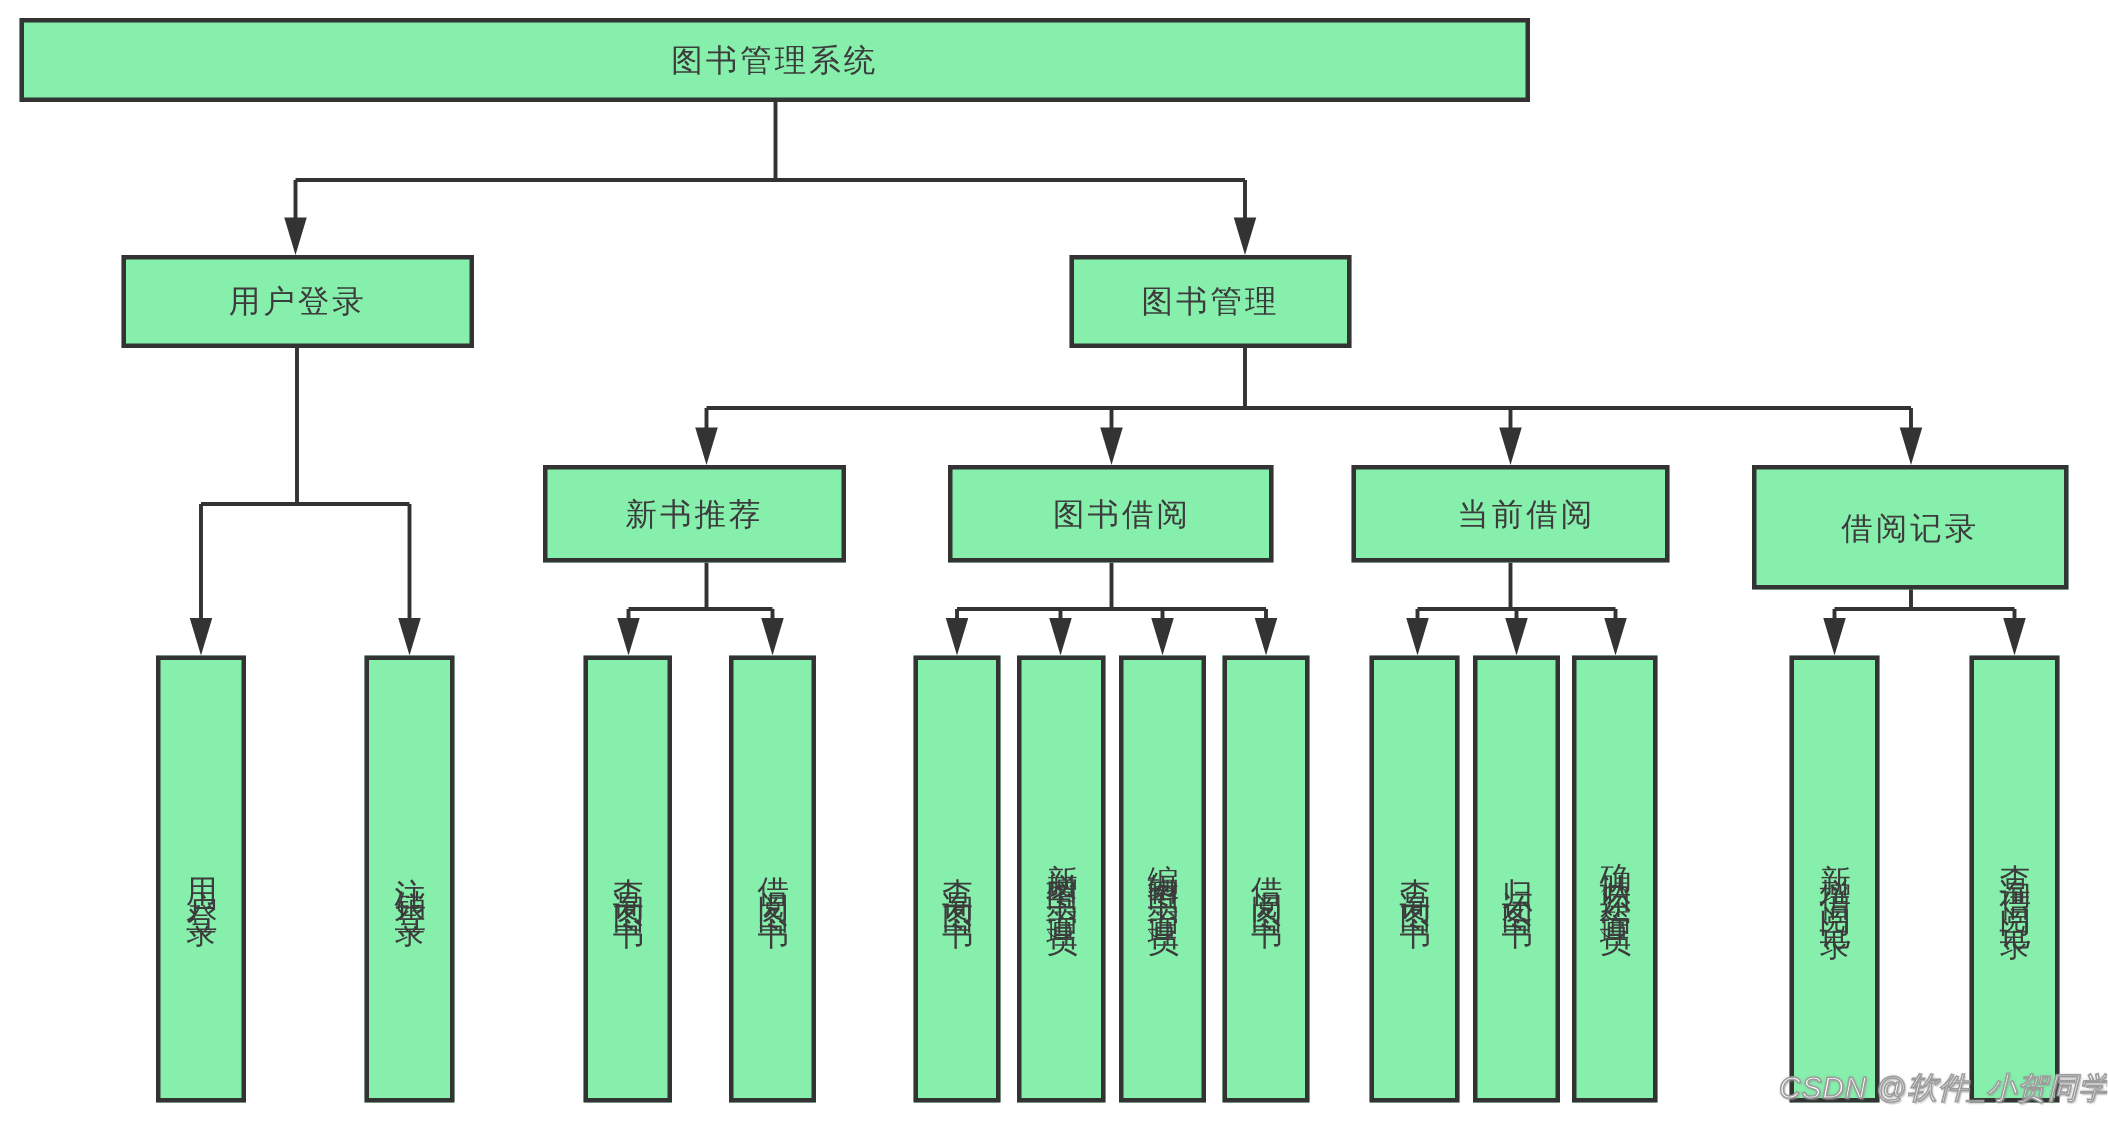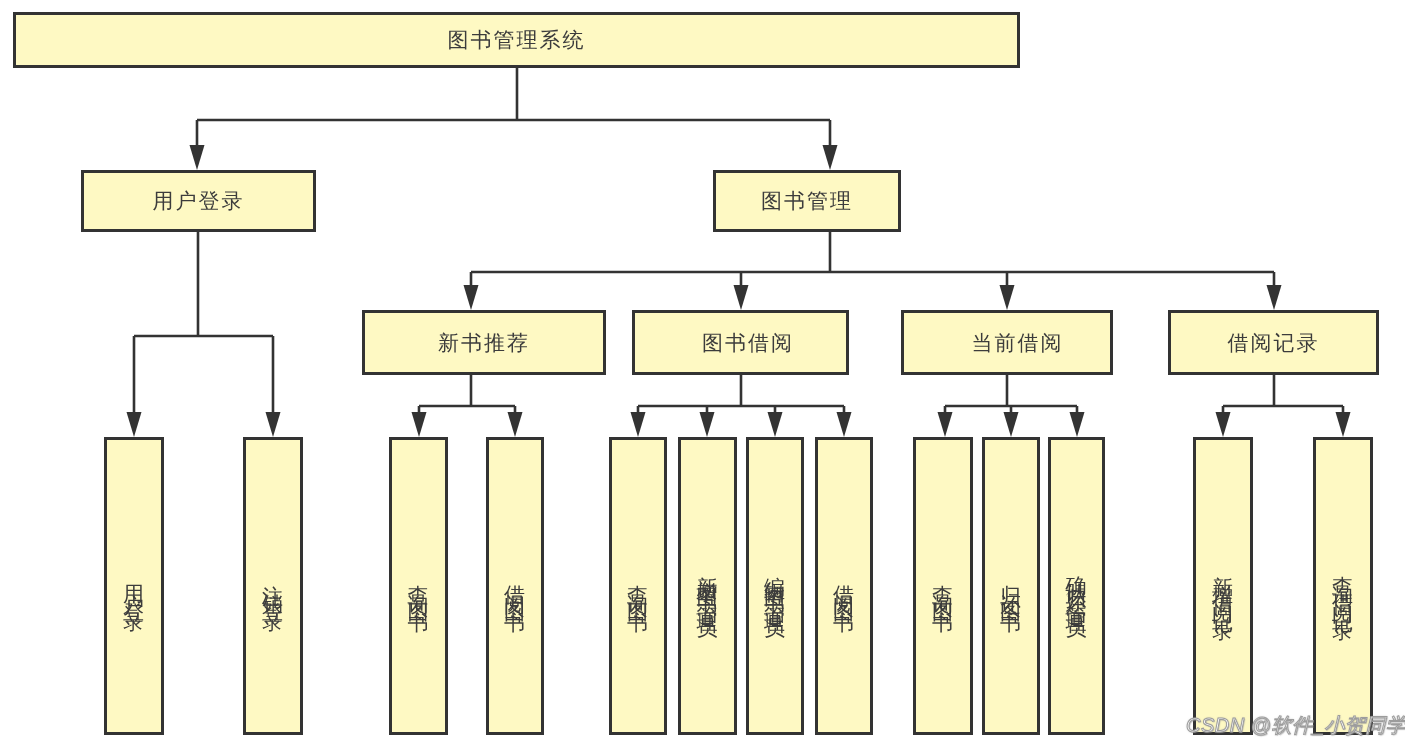--- a/index.html
+++ b/index.html
@@ -2,21 +2,21 @@
 <html><head>
 <meta charset="utf-8">
 <style>
   html,body{margin:0;padding:0;background:#ffffff;}
   .stage{
     position:relative;width:1405px;height:747px;background:#ffffff;overflow:hidden;
     font-family:"Liberation Sans","DejaVu Sans",sans-serif;
   }
   svg.wires{position:absolute;left:0;top:0;z-index:1;}
   .box{
-    position:absolute;box-sizing:border-box;background:#fef9c3;
+    position:absolute;box-sizing:border-box;background:#86efac;
     border:3px solid #333333;color:#3c3c3c;z-index:2;
     display:flex;align-items:center;justify-content:center;
   }
   .hbox{font-size:21px;letter-spacing:2px;white-space:nowrap;}
   .leaf{
     writing-mode:vertical-rl;text-orientation:mixed;
     font-size:21px;letter-spacing:9px;line-height:1;
   }
   .leaf.tight{letter-spacing:6px;}
   .watermark{
@@ -62,24 +62,24 @@
       <polygon points="1215.5,412 1230.5,412 1223,437"></polygon>
       <polygon points="1335.5,412 1350.5,412 1343,437"></polygon>
     </g>
   </svg>
 
   <div class="box hbox" style="left:13px;top:12px;width:1007px;height:56px;">图书管理系统</div>
 
   <div class="box hbox" style="left:81px;top:170px;width:235px;height:62px;">用户登录</div>
   <div class="box hbox" style="left:713px;top:170px;width:188px;height:62px;">图书管理</div>
 
-  <div class="box hbox" style="left:362px;top:310px;width:244px;height:65px;text-align:right;">新书推荐</div>
+  <div class="box hbox" style="left:362px;top:310px;width:202px;height:65px;text-align:right;">新书推荐</div>
   <div class="box hbox" style="left:632px;top:310px;width:217px;height:65px;padding-left:15px;">图书借阅</div>
   <div class="box hbox" style="left:901px;top:310px;width:212px;height:65px;padding-left:21px;">当前借阅</div>
-  <div class="box hbox" style="left:1168px;top:310px;width:211px;height:65px;">借阅记录</div>
+  <div class="box hbox" style="left:1168px;top:310px;width:211px;height:83px;">借阅记录</div>
 
   <div class="box leaf" style="left:104px;top:437px;width:60px;height:298px;">用户登录</div>
   <div class="box leaf" style="left:243px;top:437px;width:60px;height:298px;">注销登录</div>
 
   <div class="box leaf" style="left:389px;top:437px;width:59px;height:298px;">查询图书</div>
   <div class="box leaf" style="left:486px;top:437px;width:58px;height:298px;">借阅图书</div>
 
   <div class="box leaf" style="left:609px;top:437px;width:58px;height:298px;">查询图书</div>
   <div class="box leaf tight" style="left:678px;top:437px;width:59px;height:298px;">新增图书（管理员）</div>
   <div class="box leaf tight" style="left:746px;top:437px;width:58px;height:298px;">编辑图书（管理员）</div>

